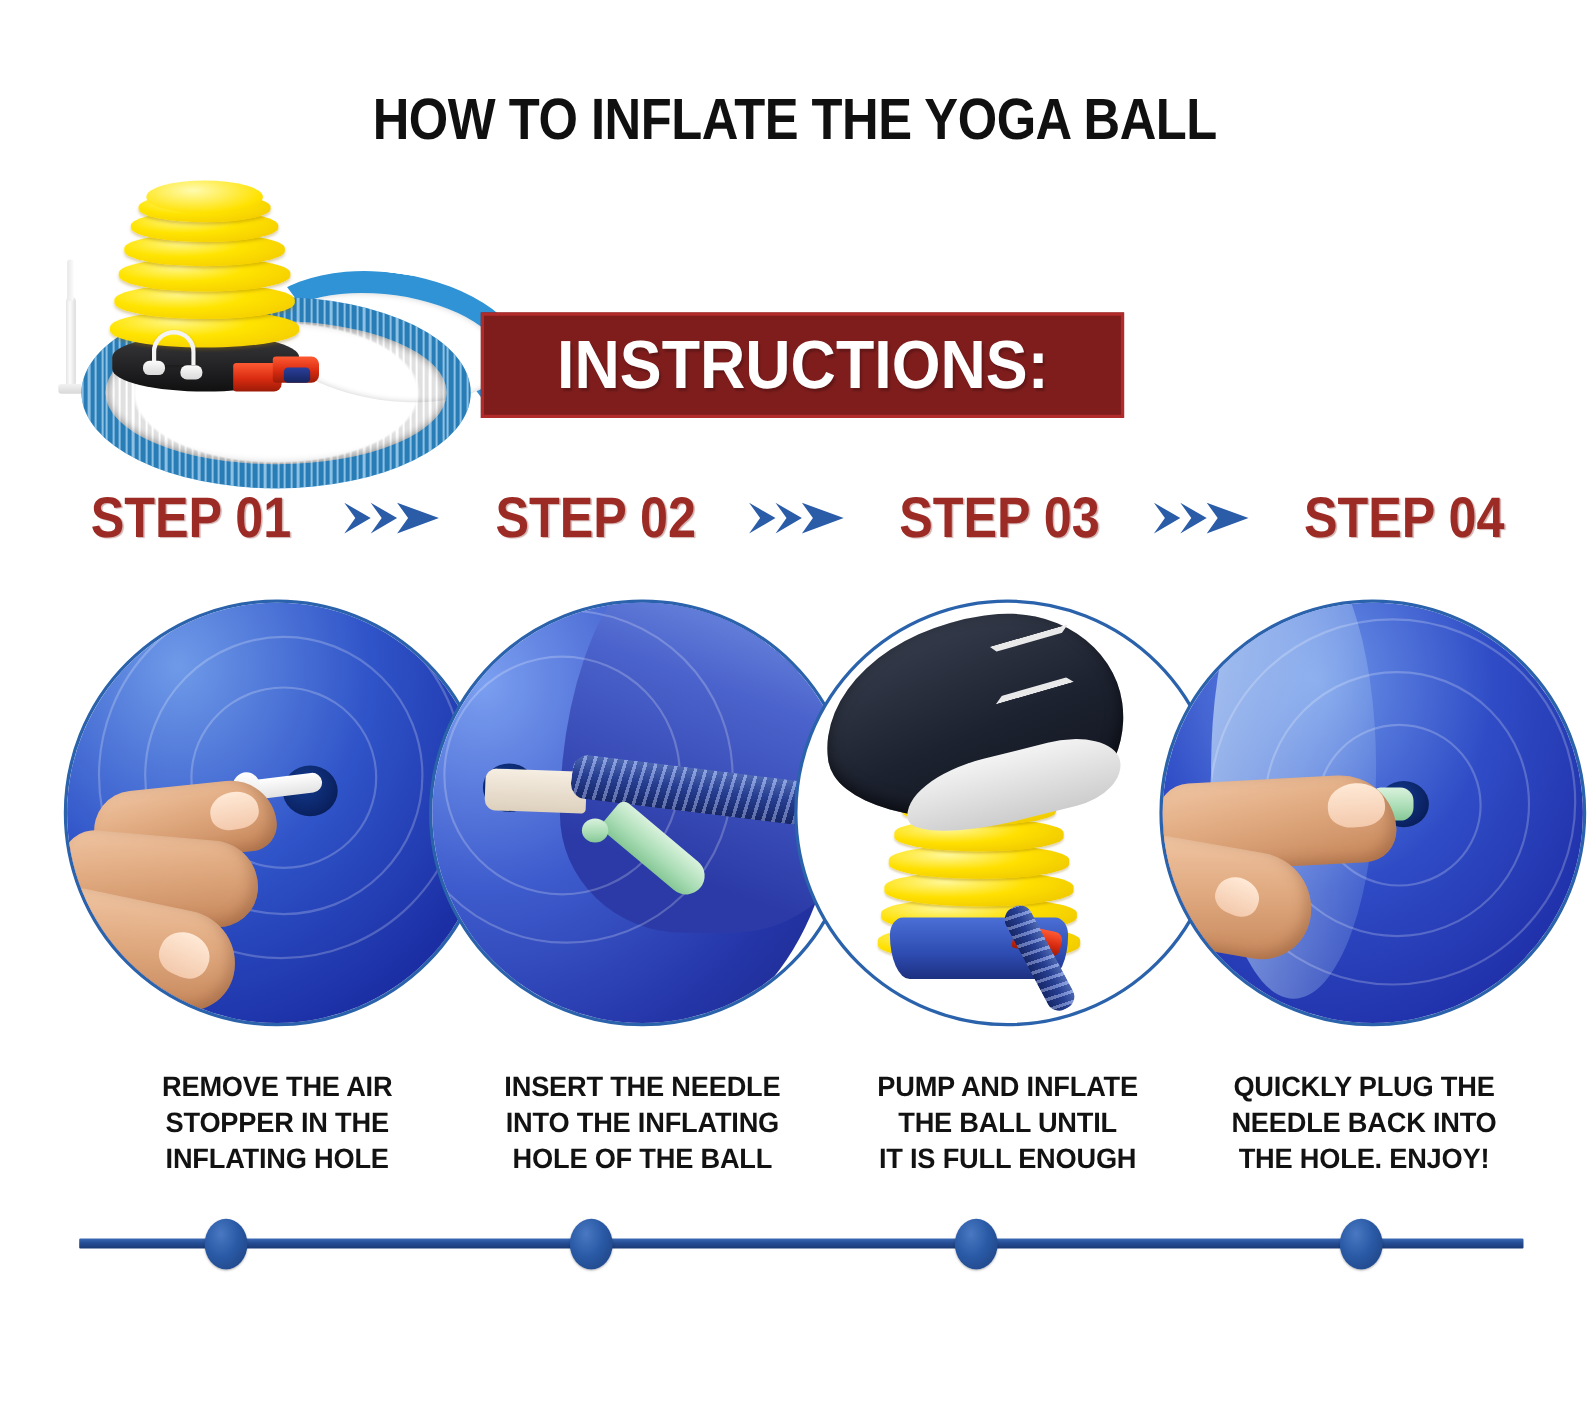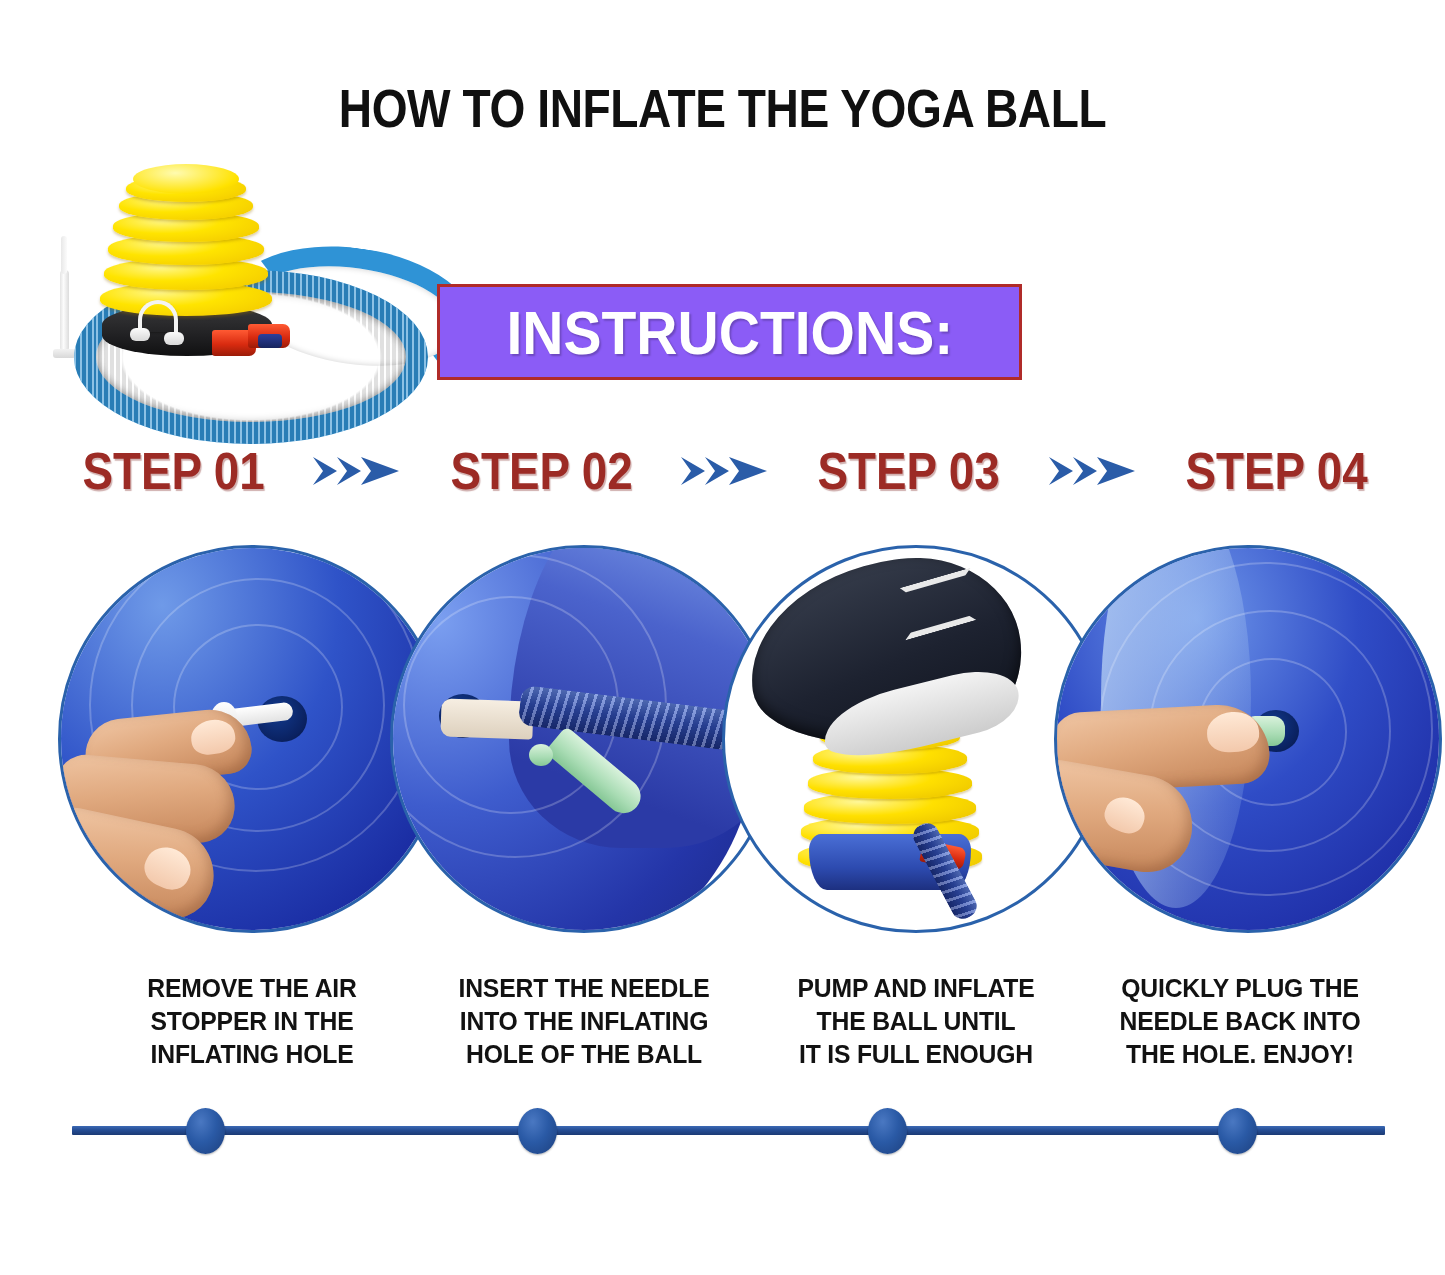--- a/index.html
+++ b/index.html
@@ -165,21 +165,21 @@
     border-radius: 3px 7px 7px 3px;
   }
 
   
   #instructions-banner {
     position: absolute;
     left: 437px;
     top: 284px;
     width: 585px;
     height: 96px;
-    background: #8b5cf6;
+    background: #7f1d1d;
     box-shadow: inset 0 0 0 3px #b02b29;
     display: flex;
     align-items: center;
     justify-content: center;
   }
   #instructions-banner-label {
     color: #ffffff;
     font-family: "Liberation Sans", sans-serif;
     font-weight: bold;
     font-size: 62px;

